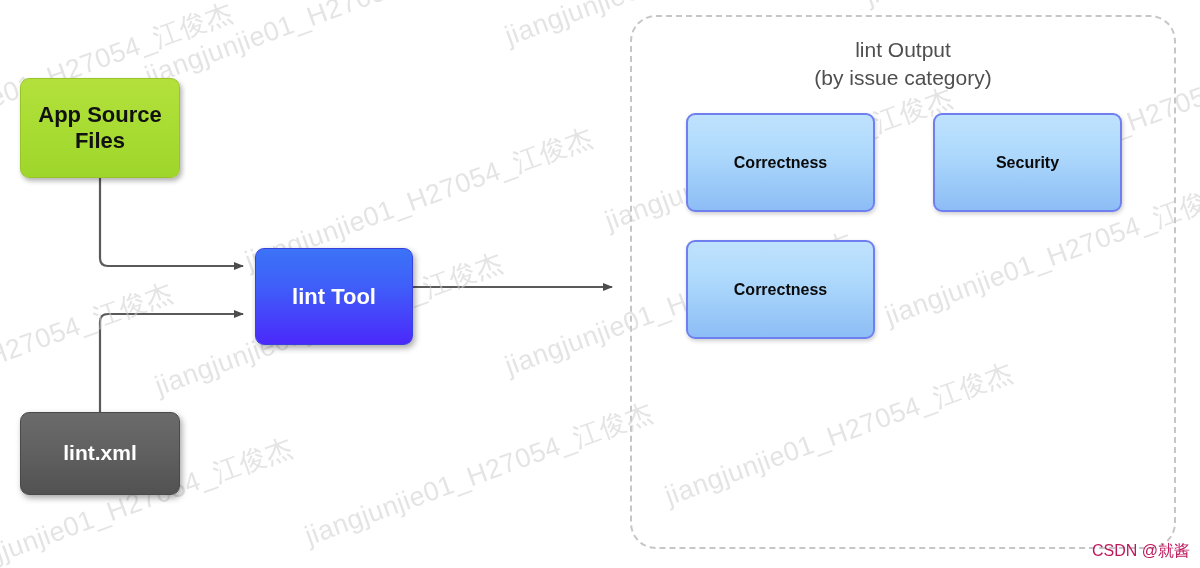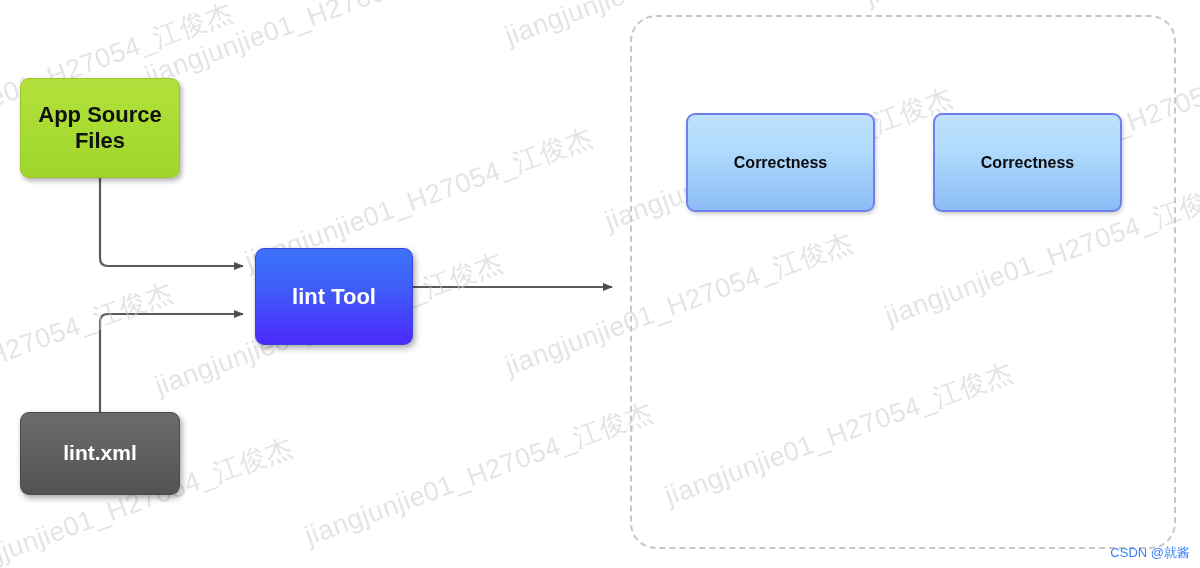--- a/index.html
+++ b/index.html
@@ -138,22 +138,22 @@
     font-size: 16px;
     box-shadow: 1px 2px 4px rgba(0,0,0,.20);
     text-align: center;
   }
 
   
   #csdn-watermark {
     position: absolute;
     right: 10px;
     bottom: 6px;
-    color: #3b82f6;
-    font-size: 13px;
+    color: #be185d;
+    font-size: 16px;
     z-index: 9;
     white-space: nowrap;
   }
 </style>
 </head>
 <body>
 
 <div id="canvas">
 
   <div id="watermark-layer">
@@ -183,24 +183,27 @@
     <path d="M100,178 L100,258 Q100,266 108,266 L243,266" fill="none" stroke="#5a5a5a" stroke-width="2.2" marker-end="url(#arrowhead)"></path>
 
     <path d="M100,412 L100,322 Q100,314 108,314 L243,314" fill="none" stroke="#5a5a5a" stroke-width="2.2" marker-end="url(#arrowhead)"></path>
 
     <path d="M413,287 L612,287" fill="none" stroke="#5a5a5a" stroke-width="2.2" marker-end="url(#arrowhead)"></path>
   </svg>
 
   <div id="output-panel"></div>
 
   <div id="output-title">
+    <div>lint Output</div>
+    <div>(by issue category)</div>
   </div>
 
   <div id="category-grid">
     <div class="cat-box">Correctness</div>
+    <div class="cat-box">Security</div>
     <div class="cat-box">Correctness</div>
   </div>
 
   <div class="node node-green" style="left:20px; top:78px; width:160px; height:100px; white-space:pre-line;text-align:center;">App Source
 Files</div>
 
   <div class="node node-blue" style="left:255px; top:248px; width:158px; height:97px;">lint Tool</div>
 
   <div class="node node-gray" style="left:20px; top:412px; width:160px; height:83px;">lint.xml</div>
 

